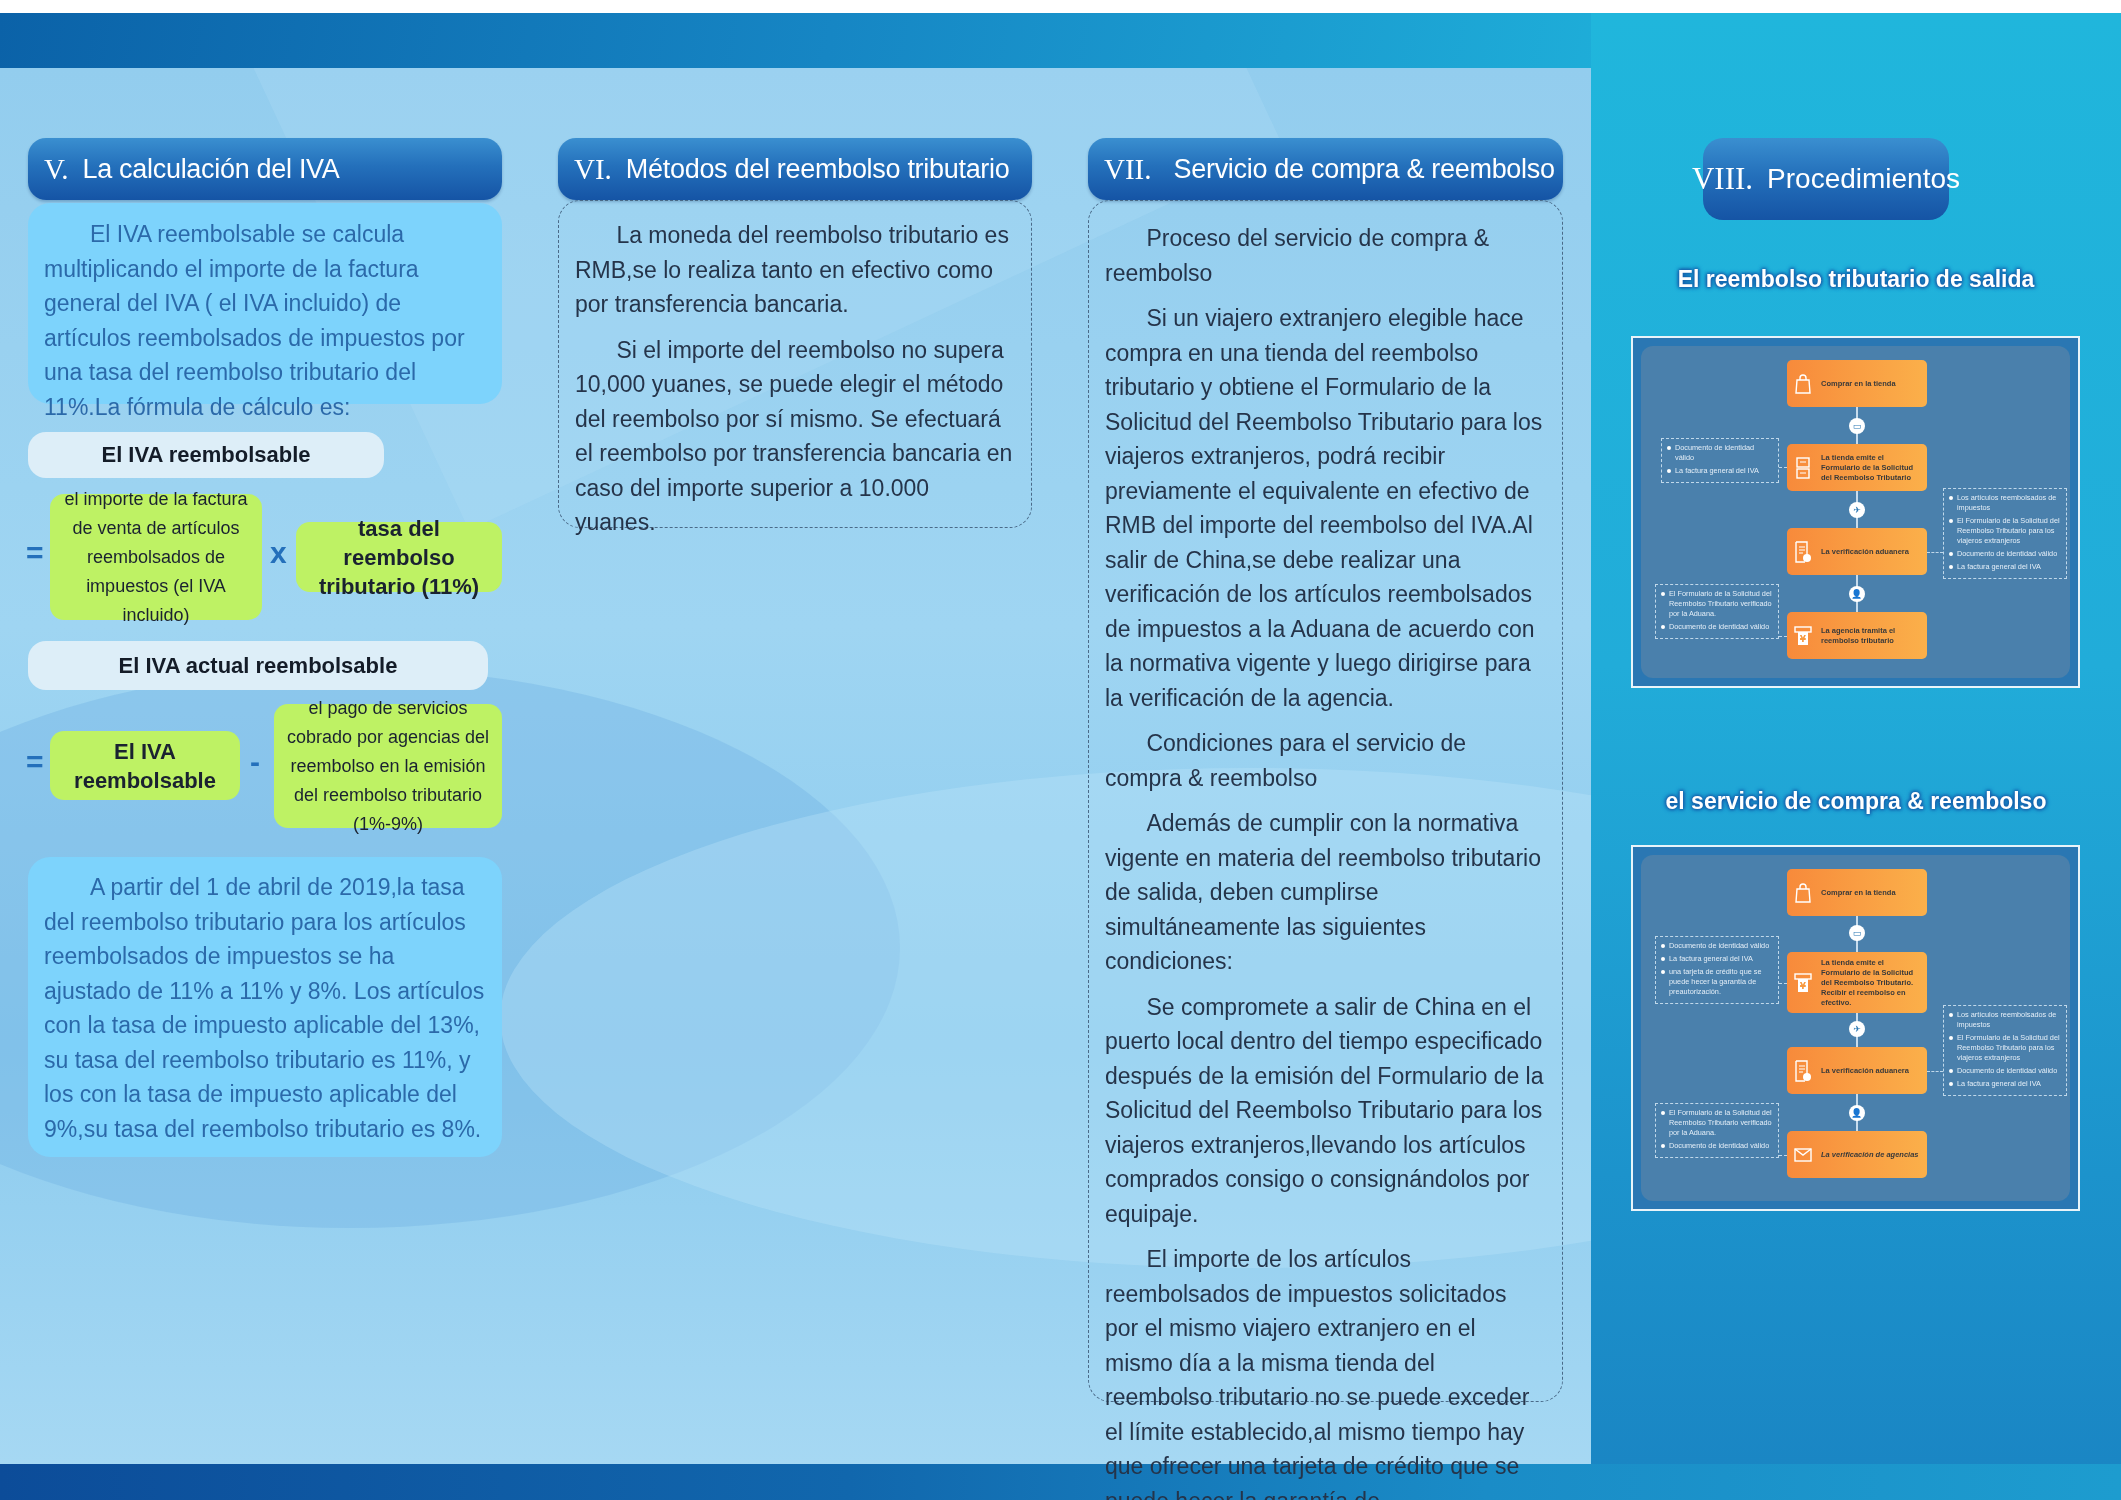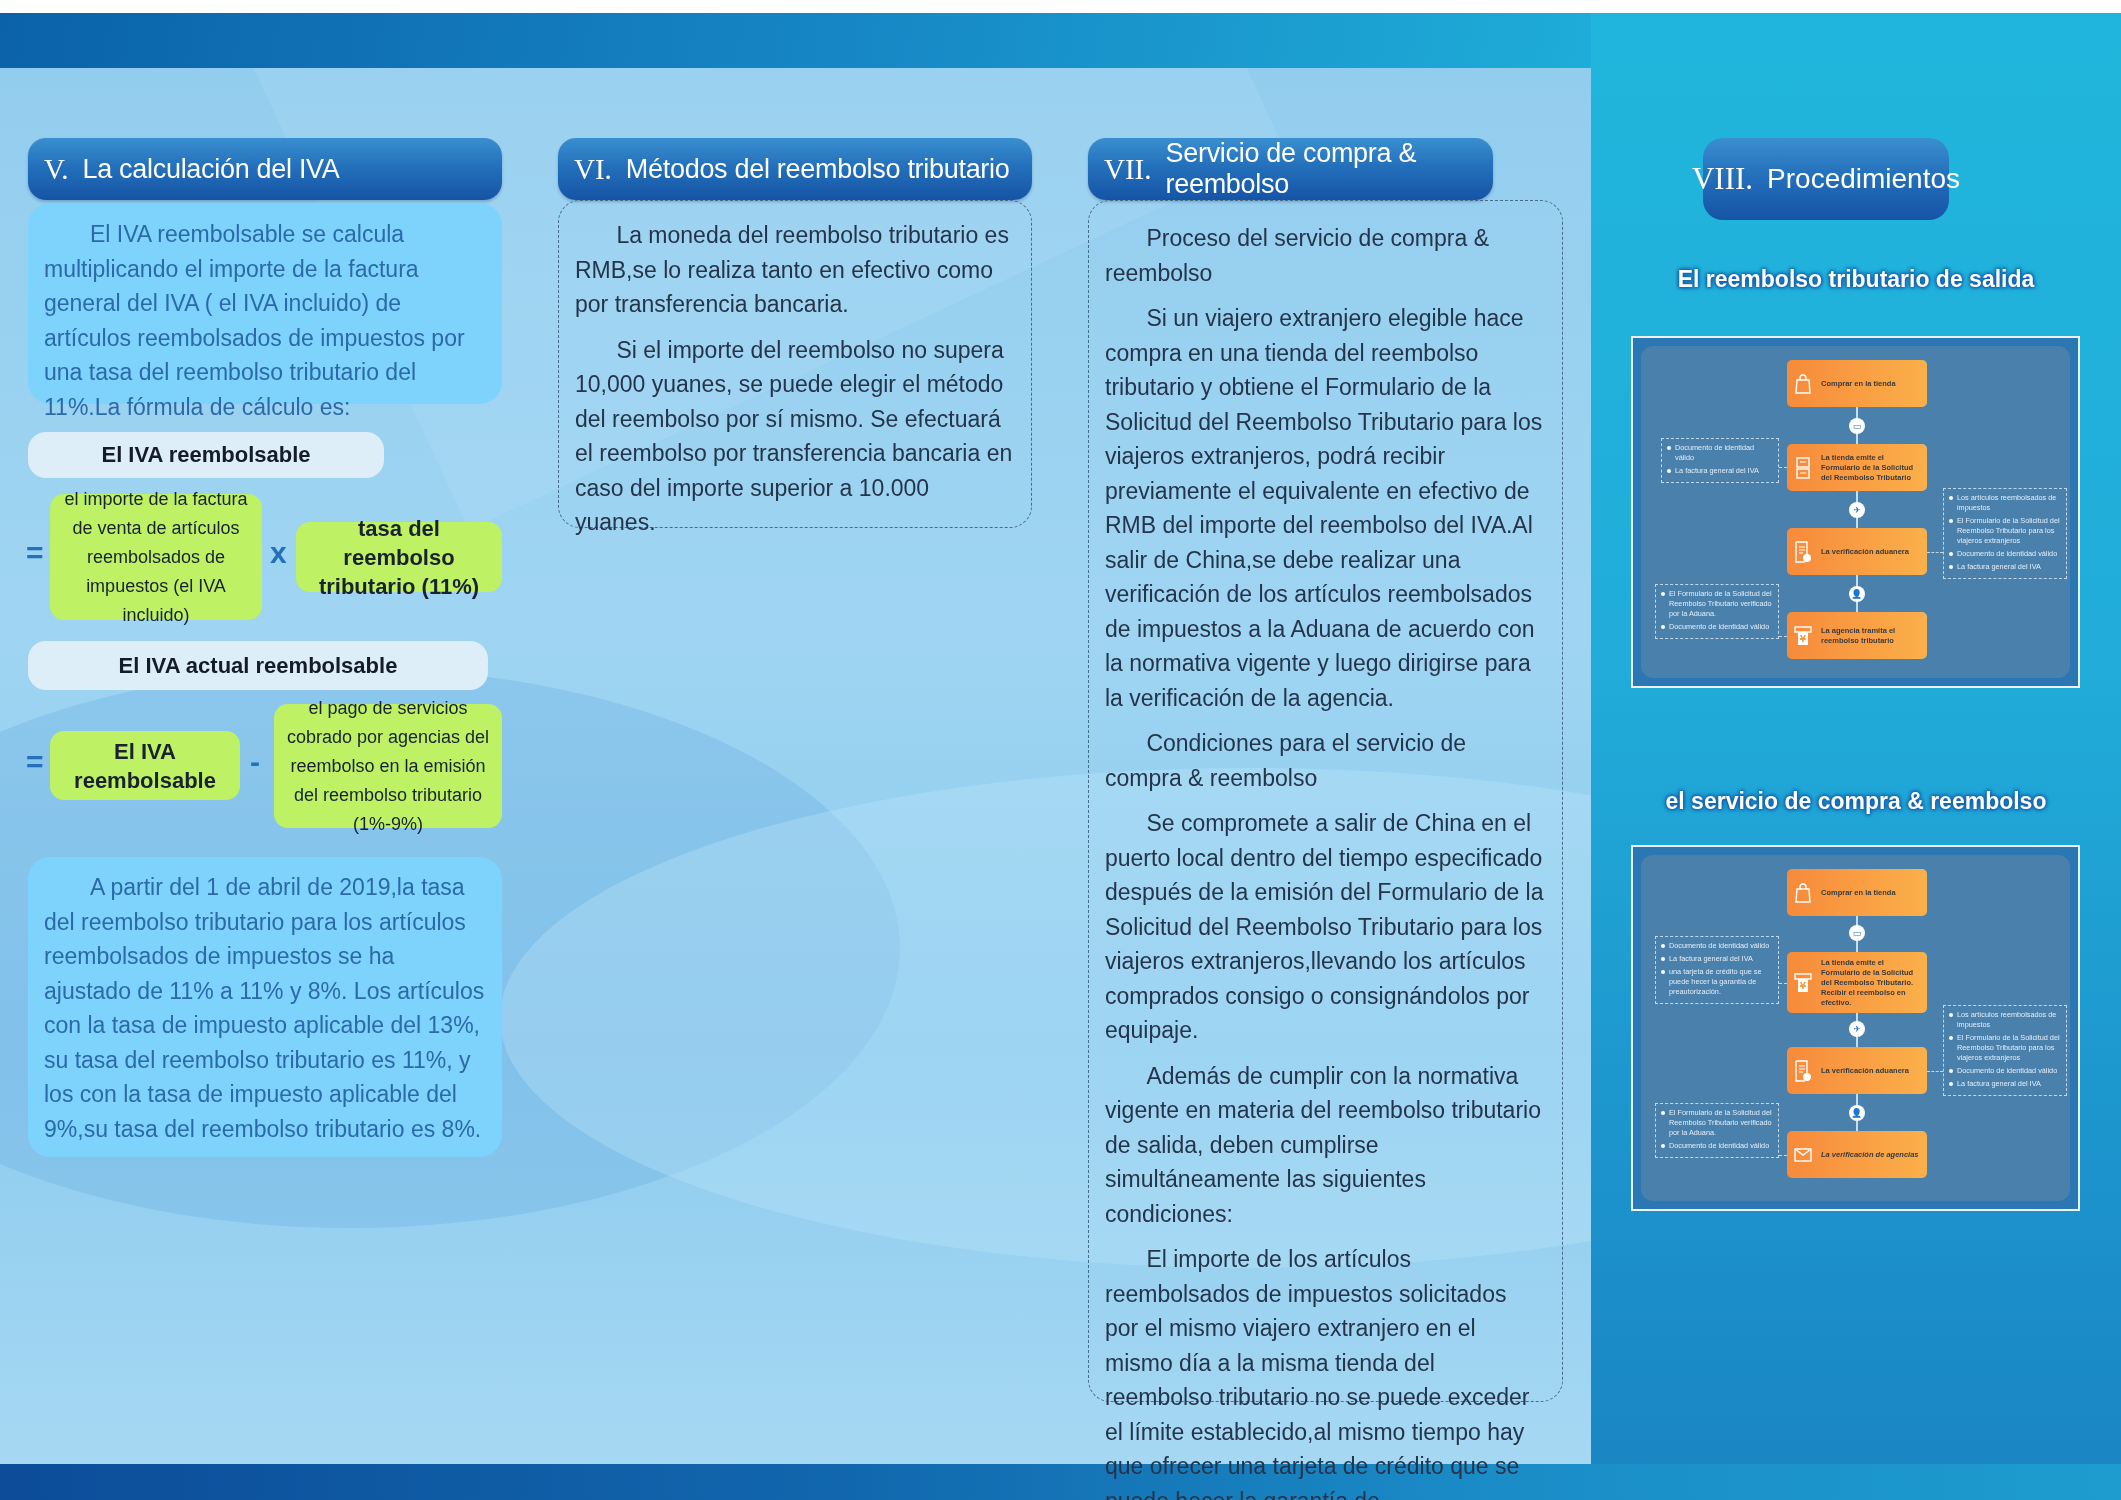--- a/index.html
+++ b/index.html
@@ -175,30 +175,30 @@
 
 <div class="sec-header" style="left:558px; top:138px; width:474px;">
   <span class="num">VI.</span>
   <span class="title">Métodos del reembolso tributario</span>
 </div>
 <div class="dashed-box" style="left:558px; top:200px; width:474px; height:328px; padding-top:17px;">
   <p>La moneda del reembolso tributario es RMB,se lo realiza tanto en efectivo como por transferencia bancaria.</p>
   <p>Si el importe del reembolso no supera 10,000 yuanes, se puede elegir el método del reembolso por sí mismo. Se efectuará el reembolso por transferencia bancaria en caso del importe superior a 10.000 yuanes.</p>
 </div>
 
-<div class="sec-header" style="left:1088px; top:138px; width:405px;">
+<div class="sec-header" style="left:1088px; top:138px; width:475px;gap:8px;">
   <span class="num">VII.</span>
   <span class="title">Servicio de compra &amp; reembolso</span>
 </div>
 <div class="dashed-box" style="left:1088px; top:200px; width:475px; height:1202px; padding-top:20px;">
   <p>Proceso del servicio de compra &amp; reembolso</p>
   <p>Si un viajero extranjero elegible hace compra en una tienda del reembolso tributario y obtiene el Formulario de la Solicitud del Reembolso Tributario para los viajeros extranjeros, podrá recibir previamente el equivalente en efectivo de RMB del importe del reembolso del IVA.Al salir de China,se debe realizar una verificación de los artículos reembolsados de impuestos a la Aduana de acuerdo con la normativa vigente y luego dirigirse  para la verificación de la agencia.</p>
   <p>Condiciones para el servicio de compra &amp; reembolso</p>
+  <p>Además de cumplir con la normativa vigente en materia del reembolso tributario de salida, deben cumplirse simultáneamente las siguientes condiciones:</p>
   <p>Se compromete a salir de China en el puerto local dentro del tiempo especificado después de la emisión del Formulario de la Solicitud del Reembolso Tributario para los viajeros extranjeros,llevando los artículos comprados consigo o consignándolos por equipaje.</p>
-  <p>Además de cumplir con la normativa vigente en materia del reembolso tributario de salida, deben cumplirse simultáneamente las siguientes condiciones:</p>
   <p>El importe de los artículos reembolsados de impuestos solicitados por el mismo viajero extranjero en el mismo día a la misma tienda del reembolso tributario no se puede exceder el límite establecido,al mismo tiempo hay que ofrecer una tarjeta de crédito que se puede hecer la garantía de preautorización.</p>
 </div>
 
 <div class="viii-header">
   <span class="num">VIII.</span>
   <span>Procedimientos</span>
 </div>
 
 <div class="subtitle" style="top:266px;">El reembolso tributario de salida</div>
 

